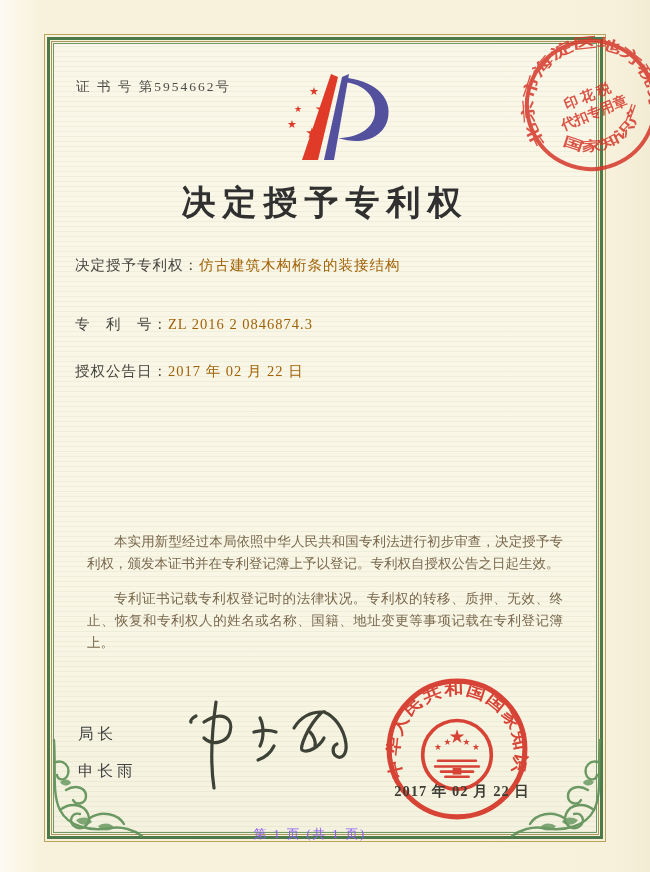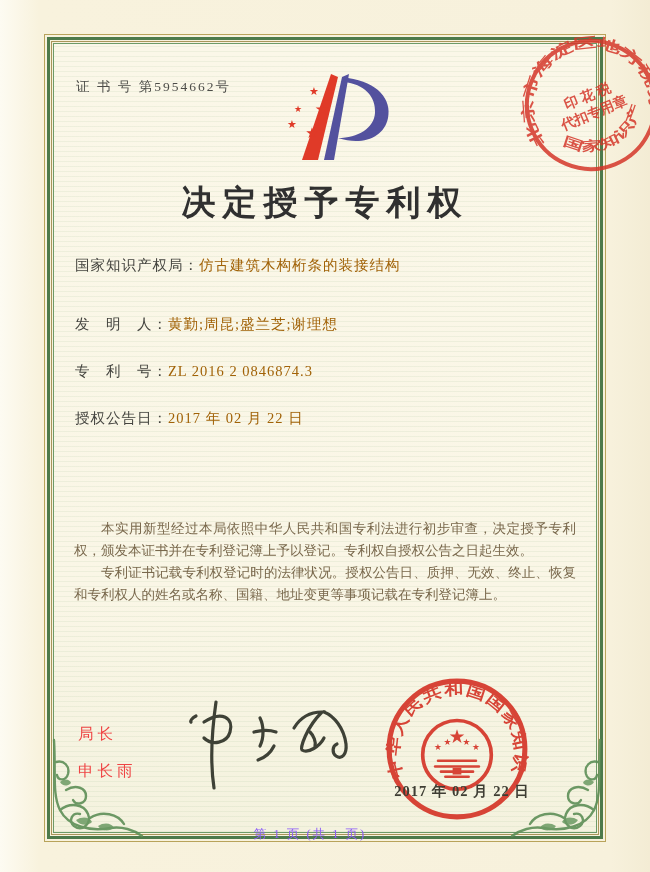--- a/index.html
+++ b/index.html
@@ -40,22 +40,22 @@
   }
   .fields{position:absolute;left:75px;top:256px;width:490px;}
   .field{margin-bottom:28px;font-size:14.5px;color:#414140;letter-spacing:1px;}
   .field.first{margin-bottom:40px;}
   .field .lbl{color:#44443f;}
   .field .val{color:#a16207;}
   .body-text{
     position:absolute;left:74px;top:518px;width:502px;
     font-size:13.5px;line-height:22px;color:#79684c;text-align:justify;
   }
-  .body-text p{margin:0;text-indent:2em;}
-  .sig-block{position:absolute;left:78px;top:724px;font-size:15.5px;color:#ef4444;letter-spacing:4px;}
+  .body-text p{margin:13px;text-indent:2em;}
+  .sig-block{position:absolute;left:78px;top:724px;font-size:15.5px;color:#404040;letter-spacing:4px;}
   .sig-block div{margin-bottom:16px;}
   .signature{position:absolute;left:182px;top:688px;width:180px;height:112px;}
   .seal{position:absolute;left:384px;top:676px;width:146px;height:146px;opacity:0.93;}
   .seal-date{
     position:absolute;left:372px;top:782px;width:180px;text-align:center;
     font-size:14.5px;font-weight:bold;color:#3e3d33;letter-spacing:1px;
   }
   .footer{
     position:absolute;left:5px;top:826px;width:610px;text-align:center;
     font-size:12.5px;color:#8b5cf6;letter-spacing:2px;
@@ -122,36 +122,33 @@
     <text x="16" y="44" font-size="9">★</text>
     <text x="10" y="60" font-size="11">★</text>
     <text x="30" y="70" font-size="15">★</text>
   </g>
 </svg>
 
 <div class="title">决定授予专利权</div>
 
 <div class="fields">
   <div class="field first">
-    <span class="lbl">国家知识产权局：</span><span class="val">仿古建筑木构桁条的装接结构</span>
-  </div>
-  <div class="field">
-    <span class="lbl">发　明　人：</span><span class="val">黄勤;周昆;盛兰芝;谢理想</span>
+    <span class="lbl">决定授予专利权：</span><span class="val">仿古建筑木构桁条的装接结构</span>
   </div>
   <div class="field">
     <span class="lbl">专　利　号：</span><span class="val">ZL 2016 2 0846874.3</span>
   </div>
   <div class="field">
     <span class="lbl">授权公告日：</span><span class="val">2017 年 02 月 22 日</span>
   </div>
 </div>
 
 <div class="body-text">
   <p>本实用新型经过本局依照中华人民共和国专利法进行初步审查，决定授予专利权，颁发本证书并在专利登记簿上予以登记。专利权自授权公告之日起生效。</p>
-  <p>专利证书记载专利权登记时的法律状况。授权公告日、质押、无效、终止、恢复和专利权人的姓名或名称、国籍、地址变更等事项记载在专利登记簿上。</p>
+  <p>专利证书记载专利权登记时的法律状况。专利权的转移、质押、无效、终止、恢复和专利权人的姓名或名称、国籍、地址变更等事项记载在专利登记簿上。</p>
 </div>
 
 <div class="sig-block">
   <div>局长</div>
   <div>申长雨</div>
 </div>
 
 <svg class="signature" viewBox="0 0 180 112">
   <g fill="none" stroke="#3e4136" stroke-width="3.2" stroke-linecap="round">
     <path d="M14,28 C10,30 8,33 9,34"></path>

